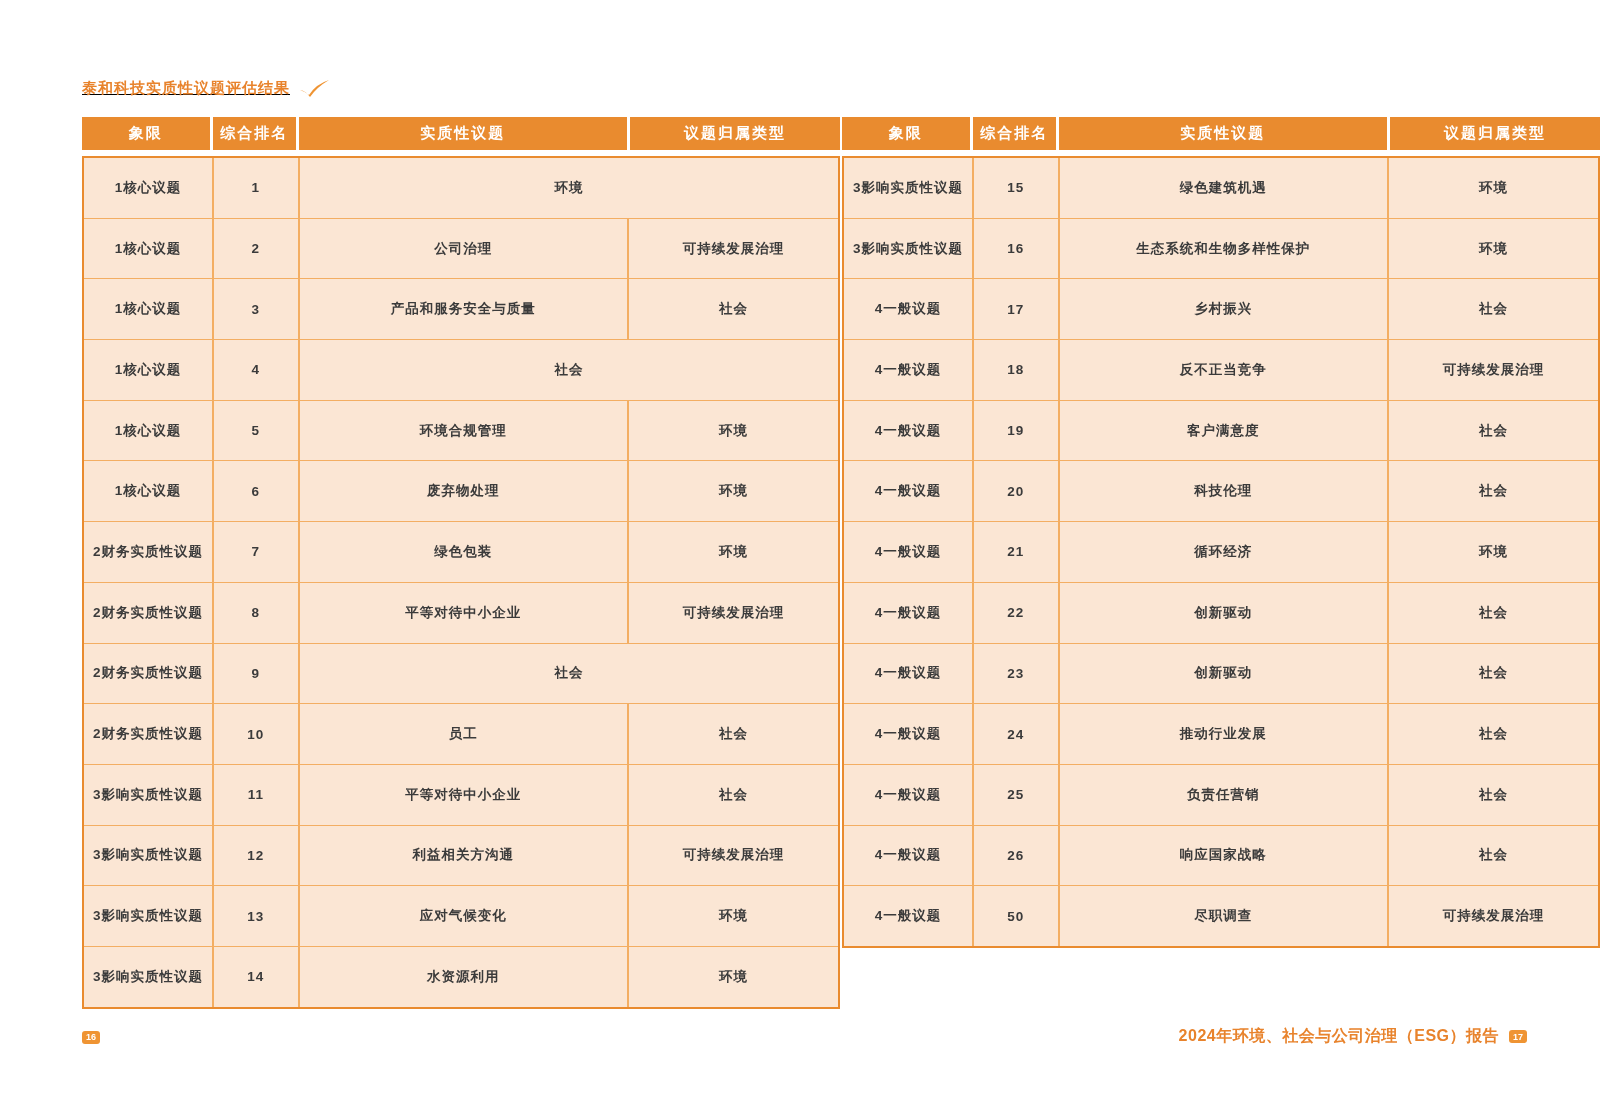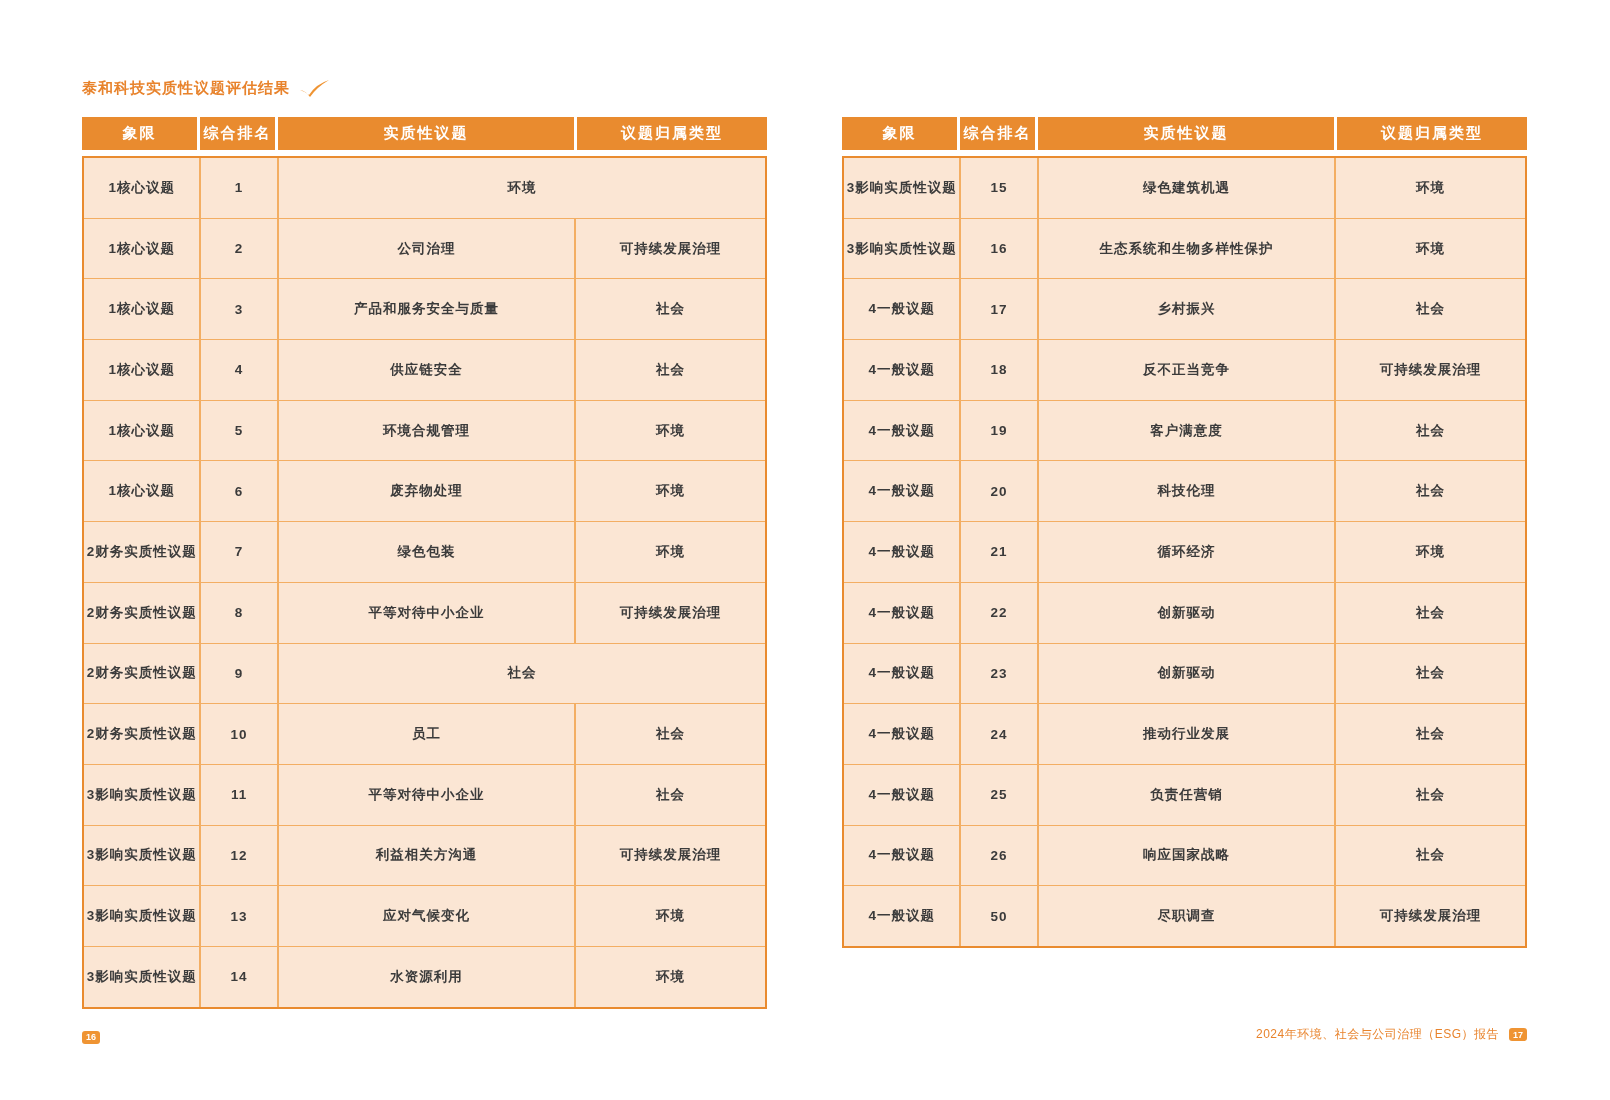--- a/index.html
+++ b/index.html
@@ -5,29 +5,29 @@
   html,body{margin:0;padding:0;}
   body{
     width:1610px;height:1100px;
     background:#ffffff;
     font-family:"Liberation Sans",sans-serif;
     position:relative;
     overflow:hidden;
   }
   .page-title-wrap{
     position:absolute;left:82px;top:78px;
-    display:flex;align-items:center;gap:8px;
+    display:flex;align-items:center;gap:8px;text-decoration:underline;
   }
   .page-title{
     color:#e8832c;font-size:15px;font-weight:bold;letter-spacing:1px;
   }
   .check-icon{width:34px;height:20px;display:block;}
 
   .matrix-table{
-    position:absolute;top:117px;width:685px;border-radius:6px;
+    position:absolute;top:117px;width:758px;border-radius:6px;
   }
   .matrix-table.left{left:82px;}
   .matrix-table.right{left:842px;}
 
   .thead{
     display:flex;height:33px;background:#e98b2f;
   }
   .hcell{
     display:flex;align-items:center;justify-content:center;
     color:#ffffff;font-size:15px;font-weight:bold;letter-spacing:2px;
@@ -64,21 +64,21 @@
     border-radius:3px;box-sizing:border-box;
   }
   .footer-left{
     position:absolute;left:82px;top:1026px;
   }
   .footer-right{
     position:absolute;right:83px;top:1026px;
     display:flex;align-items:center;gap:10px;
   }
   .footer-report-title{
-    color:#e8832c;font-size:12px;font-weight:normal;letter-spacing:0.5px;
+    color:#e8832c;font-size:16px;font-weight:bold;letter-spacing:0.5px;
   }
 </style>
 </head>
 <body>
 
 <div class="page-title-wrap">
   <span class="page-title">泰和科技实质性议题评估结果</span>
   <svg class="check-icon" viewBox="0 0 34 20">
     <path d="M2 12 Q8 14 11 17 Q18 6 31 2 Q19 9 12 19 Q8 13 2 12 Z" fill="#ef9433"></path>
   </svg>
@@ -105,21 +105,20 @@
       </div>
       <div class="trow">
         <div class="cell c0">1核心议题</div>
         <div class="cell c1">3</div>
         <div class="cell c2">产品和服务安全与质量</div>
         <div class="cell c3">社会</div>
       </div>
       <div class="trow">
         <div class="cell c0">1核心议题</div>
         <div class="cell c1">4</div>
-        <div class="cell c2">供应链安全</div>
         <div class="cell c3">社会</div>
       </div>
       <div class="trow">
         <div class="cell c0">1核心议题</div>
         <div class="cell c1">5</div>
         <div class="cell c2">环境合规管理</div>
         <div class="cell c3">环境</div>
       </div>
       <div class="trow">
         <div class="cell c0">1核心议题</div>

